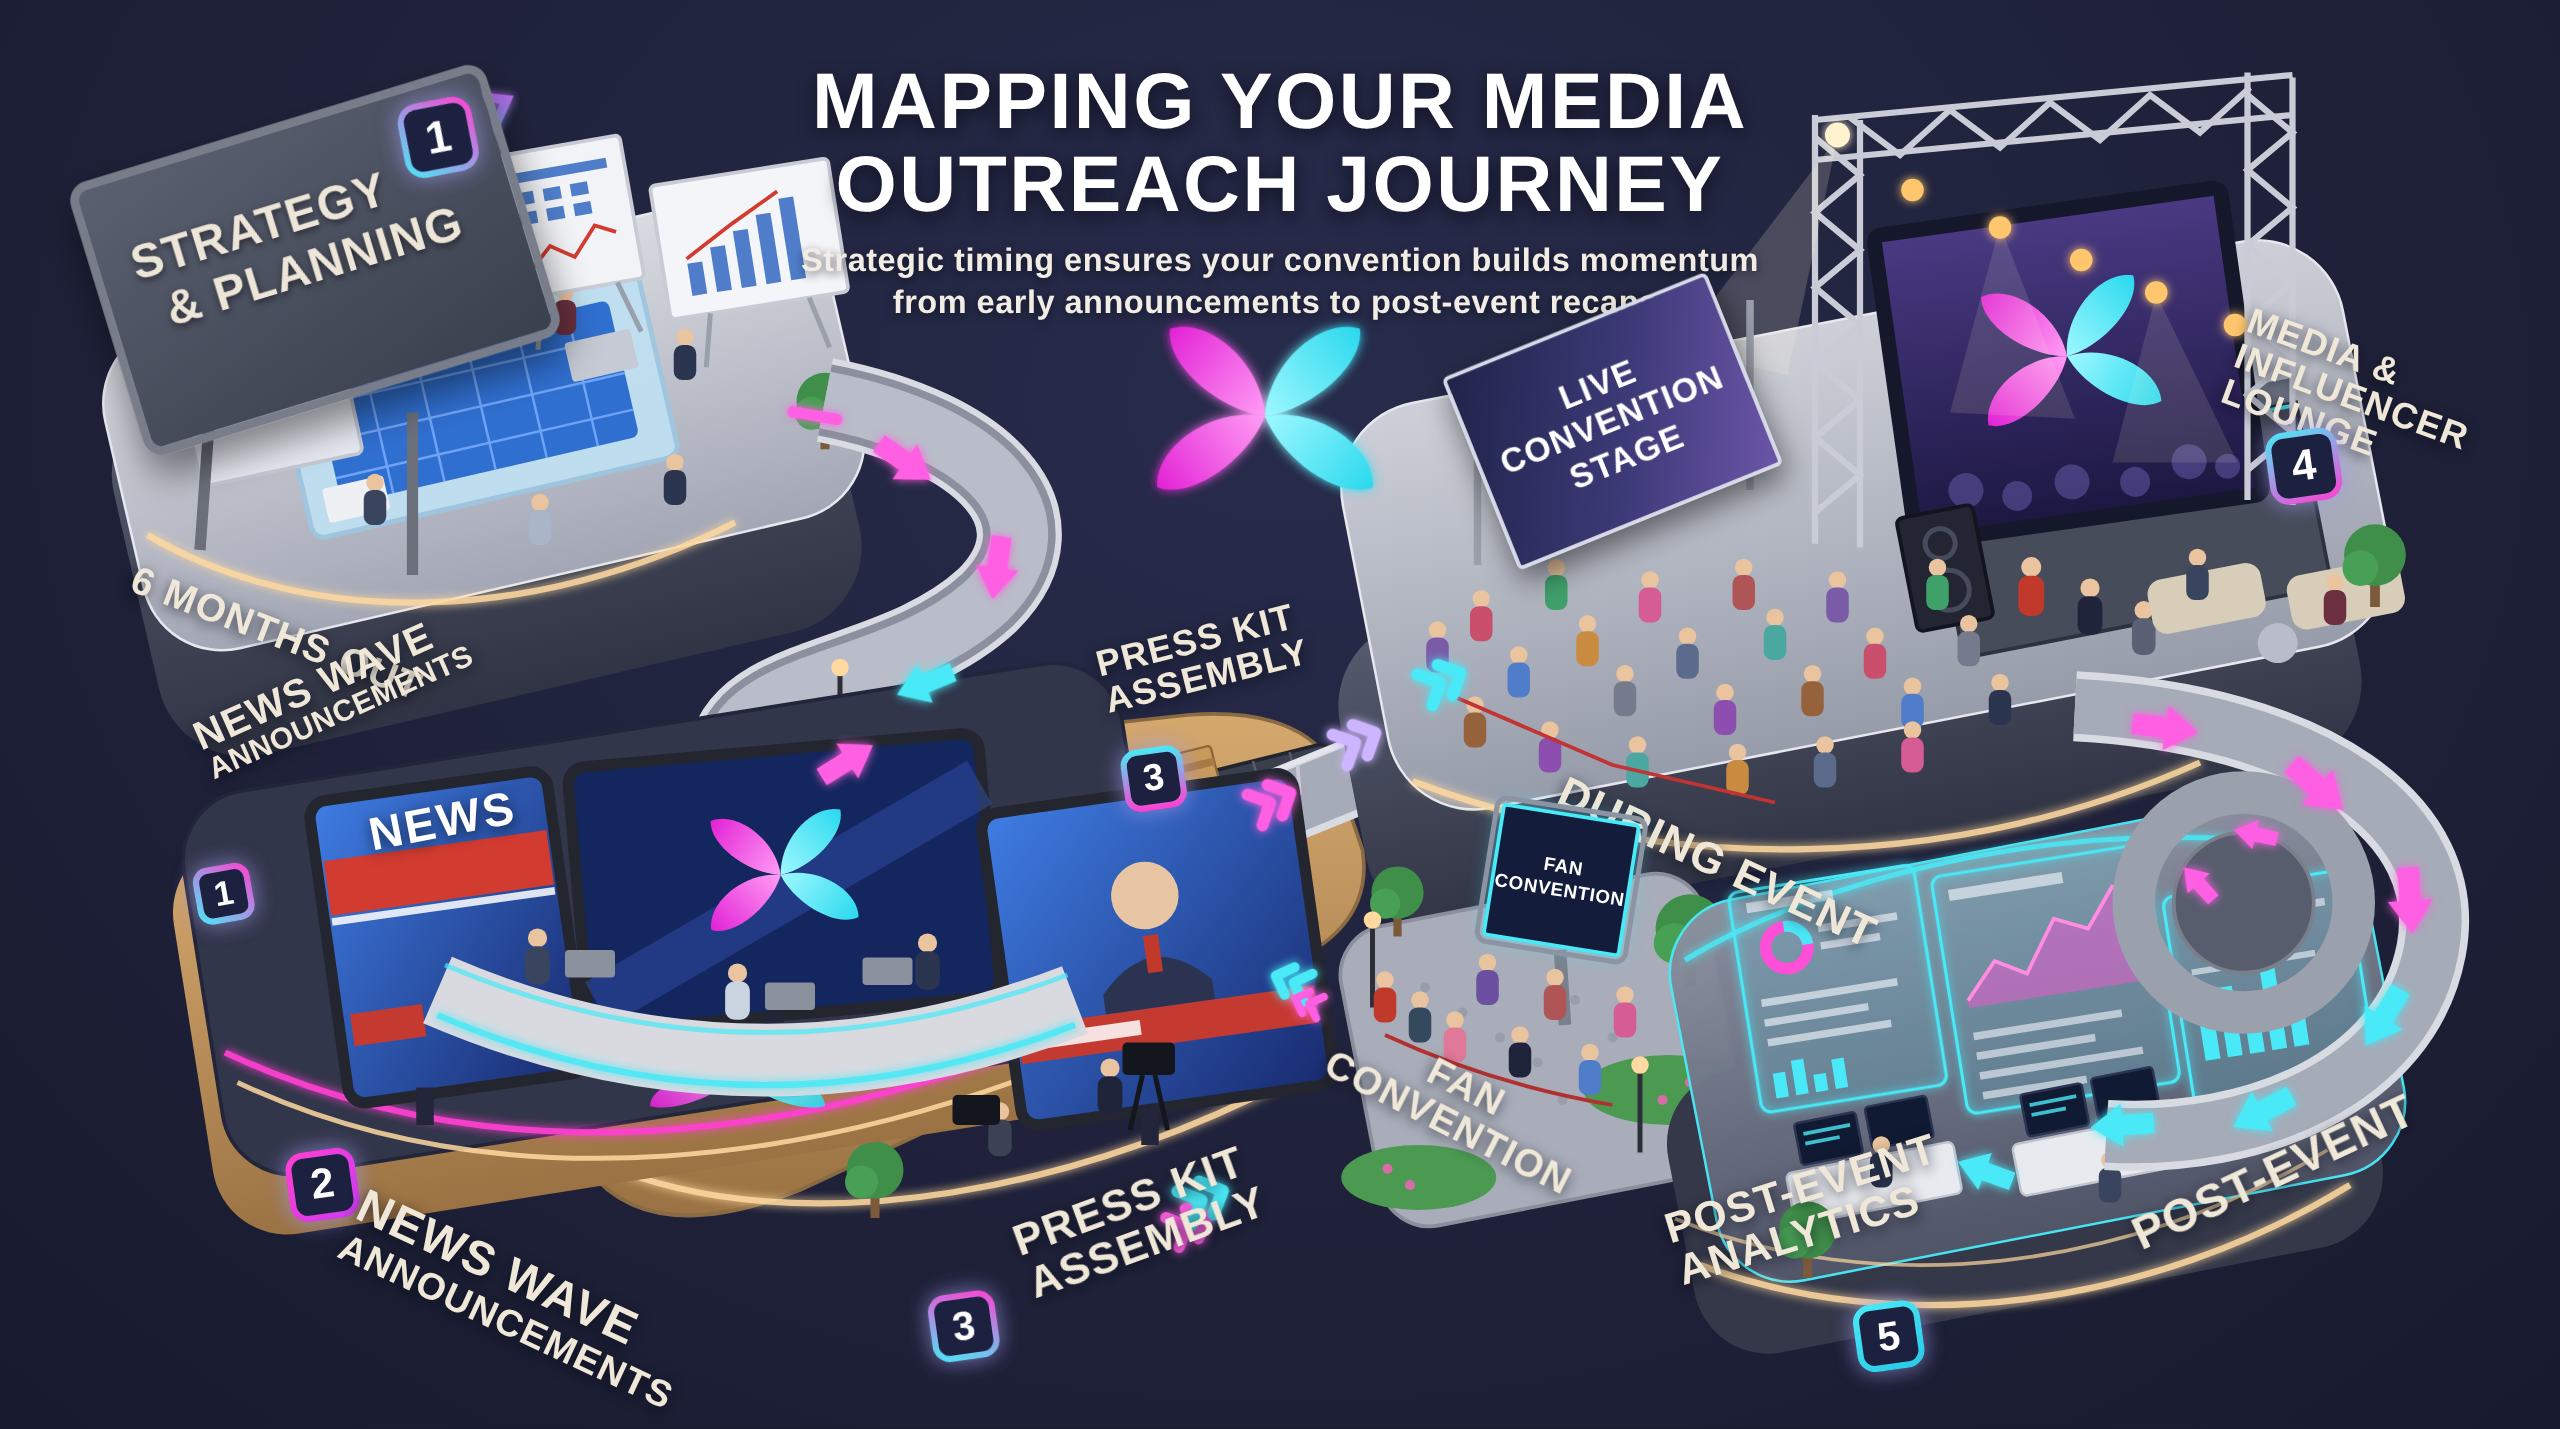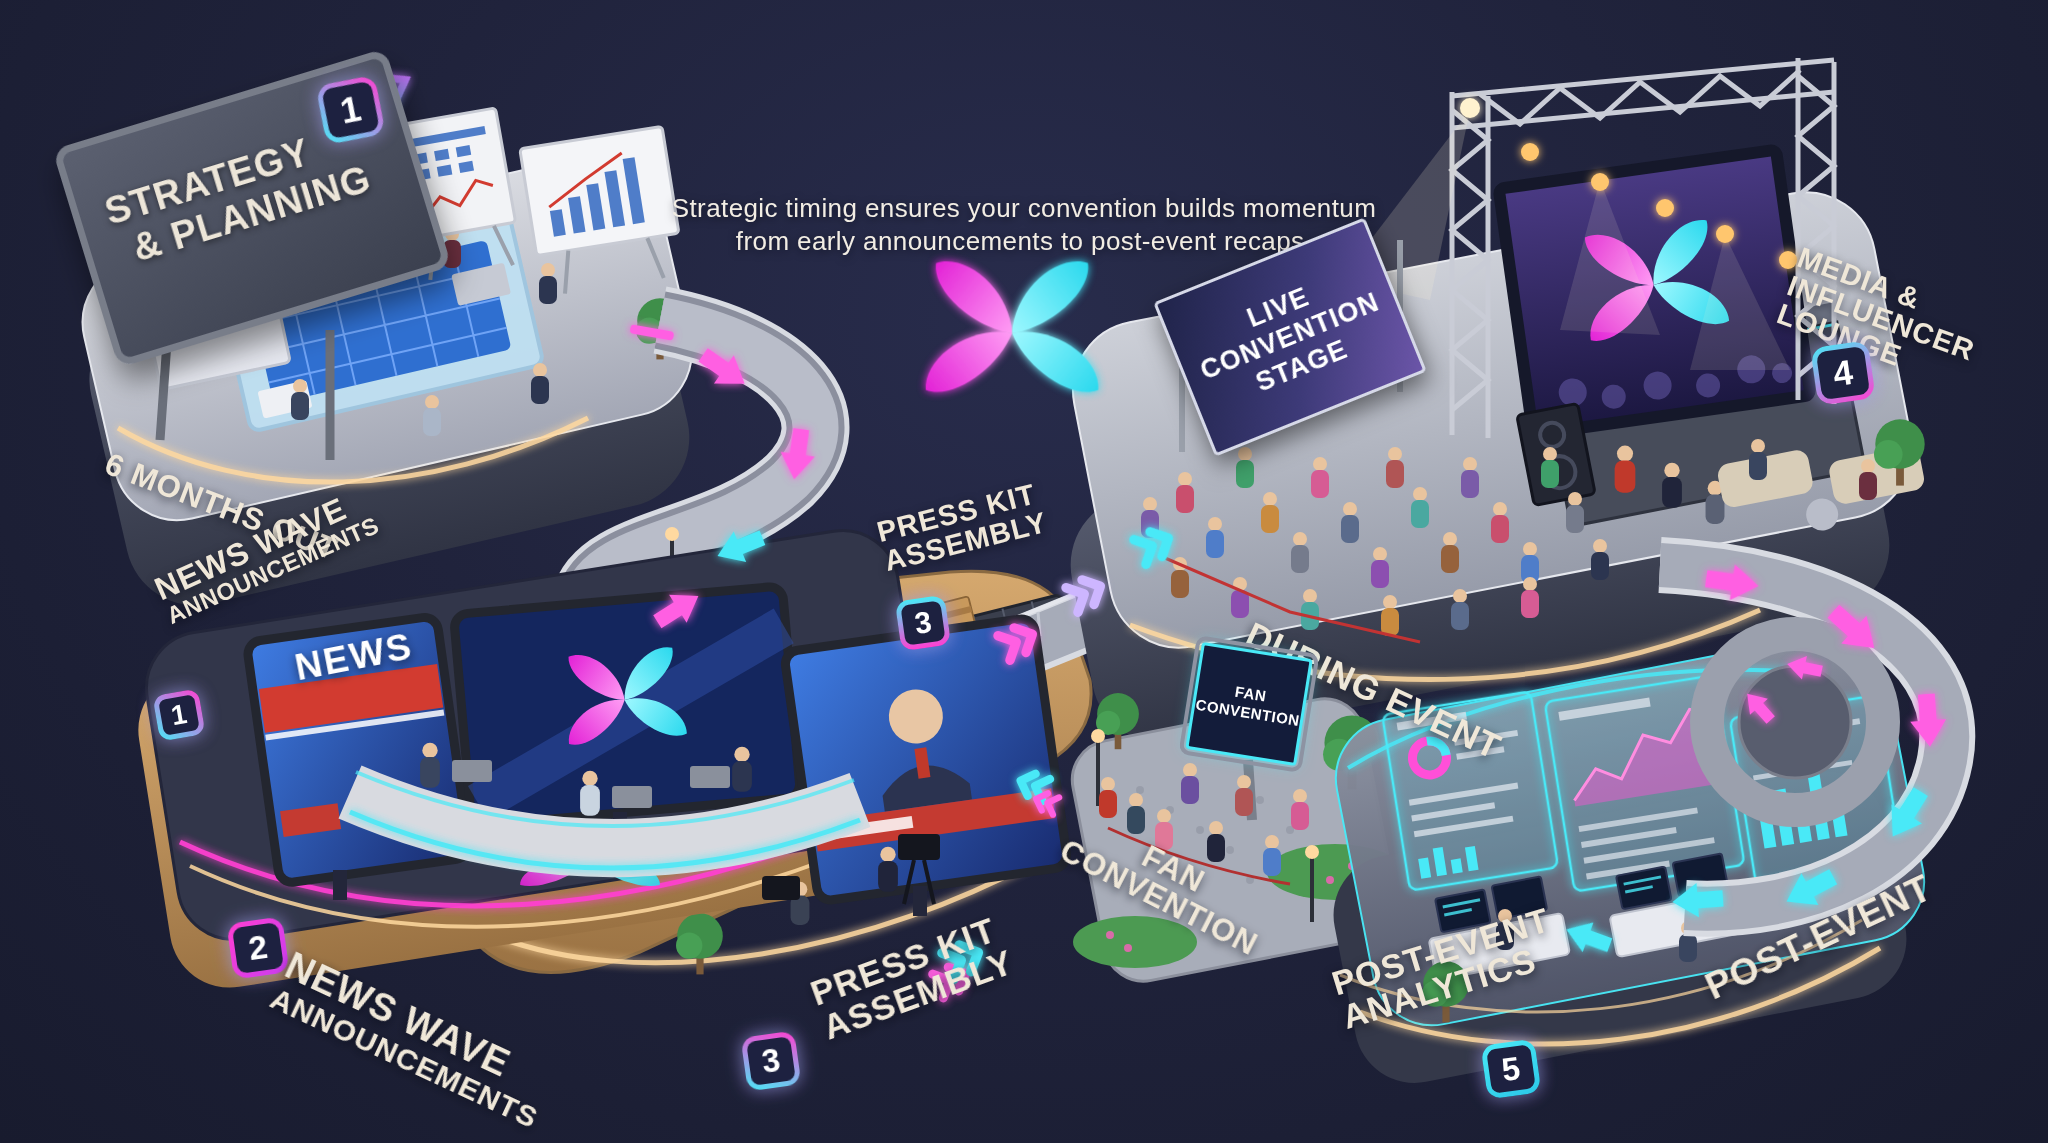--- a/index.html
+++ b/index.html
@@ -7,21 +7,21 @@
     background:radial-gradient(ellipse at 50% 28%, #282c4c 0%, #20233c 45%, #181b2e 100%);
     font-family:"Liberation Sans",sans-serif;}
   svg.scene{position:absolute;inset:0;}
   .lbl{position:absolute;color:#efe7d8;font-weight:bold;letter-spacing:1px;line-height:1.04;
     text-shadow:0 3px 10px rgba(8,10,22,.65);white-space:nowrap;transform-origin:left top;}
   .lbl span{display:block;}
   .title{position:absolute;left:50%;top:48px;transform:translateX(-50%);text-align:center;
     color:#ffffff;font-weight:bold;font-size:63px;letter-spacing:2px;line-height:1.06;
     text-shadow:0 4px 14px rgba(8,10,22,.7);}
   .subtitle{position:absolute;left:50%;top:192px;transform:translateX(-50%);text-align:center;
-    color:#f2ede4;font-size:26px;font-weight:normal;letter-spacing:.4px;line-height:1.25;
+    color:#f2ede4;font-size:26px;font-weight:bold;letter-spacing:.4px;line-height:1.25;
     text-shadow:0 2px 8px rgba(8,10,22,.6);}
   .title span,.subtitle span{display:block;}
   .badge{position:absolute;width:var(--s);height:var(--s);border-radius:26%;background:var(--g);
     display:flex;align-items:center;justify-content:center;
     box-shadow:0 0 18px rgba(73,233,247,.4),0 0 18px rgba(255,63,209,.4);}
   .badge::before{content:"";position:absolute;inset:5px;border-radius:20%;background:#1d2140;}
   .badge span{position:relative;color:#fff;font-weight:bold;font-size:calc(var(--s)*.6);}
   .sign{position:absolute;left:78px;top:94px;width:334px;height:214px;transform:rotate(-17deg);
     transform-origin:center;background:linear-gradient(160deg,#5b6070,#3b404f);
     border:7px solid #787d89;border-radius:16px;box-shadow:0 16px 30px rgba(0,0,0,.45);}
@@ -508,20 +508,24 @@
   <use href="#chev2" transform="translate(1046 790) rotate(200) scale(.9)" stroke="#49e9f7"></use>
   <use href="#chev2" transform="translate(1056 806) rotate(200) scale(.7)" stroke="#ff5fe2"></use>
   <use href="#chev2" transform="translate(938 986) rotate(-24) scale(1)" stroke="#ff5fe2"></use>
   <use href="#chev2" transform="translate(948 966) rotate(-24) scale(1.1)" stroke="#49e9f7"></use>
   <path d="M-22 8 L4 8 L4 18 L32 -2 L4 -22 L4 -12 L-22 -12 Z" transform="translate(372 102) rotate(-30) scale(1.25)" fill="none" stroke="url(#gPM)" stroke-width="6"></path>
 </g>
 
 <use href="#butterfly" transform="translate(1012 333) scale(1.05)" filter="url(#glow)"></use>
 </svg>
 
+<div class="title">
+  <span>MAPPING YOUR MEDIA</span>
+  <span>OUTREACH JOURNEY</span>
+</div>
 <div class="subtitle">
   <span>Strategic timing ensures your convention builds momentum</span>
   <span>from early announcements to post-event recaps.</span>
 </div>
 
 <div class="sign">
   <div class="sign-text">
     <span>STRATEGY</span>
     <span>&amp; PLANNING</span>
   </div>

